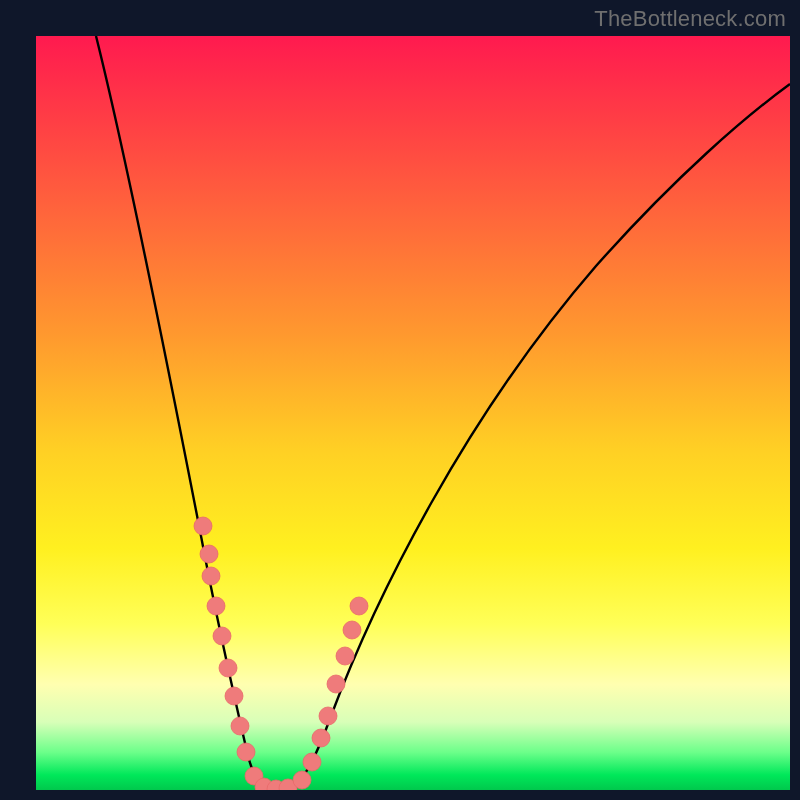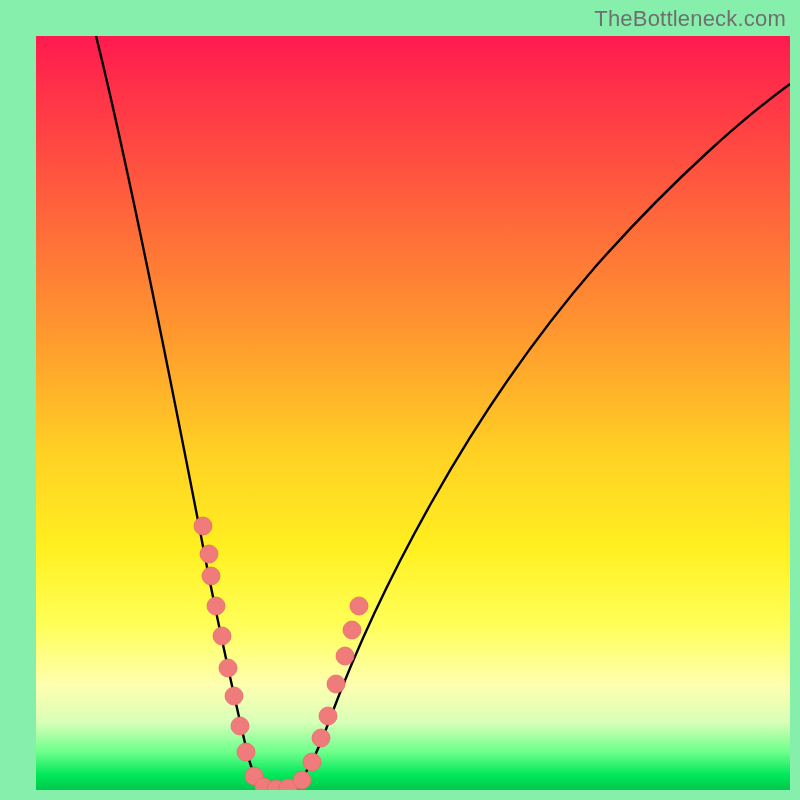--- a/index.html
+++ b/index.html
@@ -10,21 +10,21 @@
     overflow: hidden;
     background: #000;
     font-family: Arial, Helvetica, sans-serif;
   }
   .frame {
     position: absolute;
     left: 0;
     top: 0;
     width: 800px;
     height: 800px;
-    background: #86efac;
+    background: #0f172a;
   }
   .plot {
     position: absolute;
     left: 36px;
     top: 36px;
     width: 754px;
     height: 754px;
     background: linear-gradient(to bottom,
       #ff1a4f 0%,
       #ff3a46 10%,

